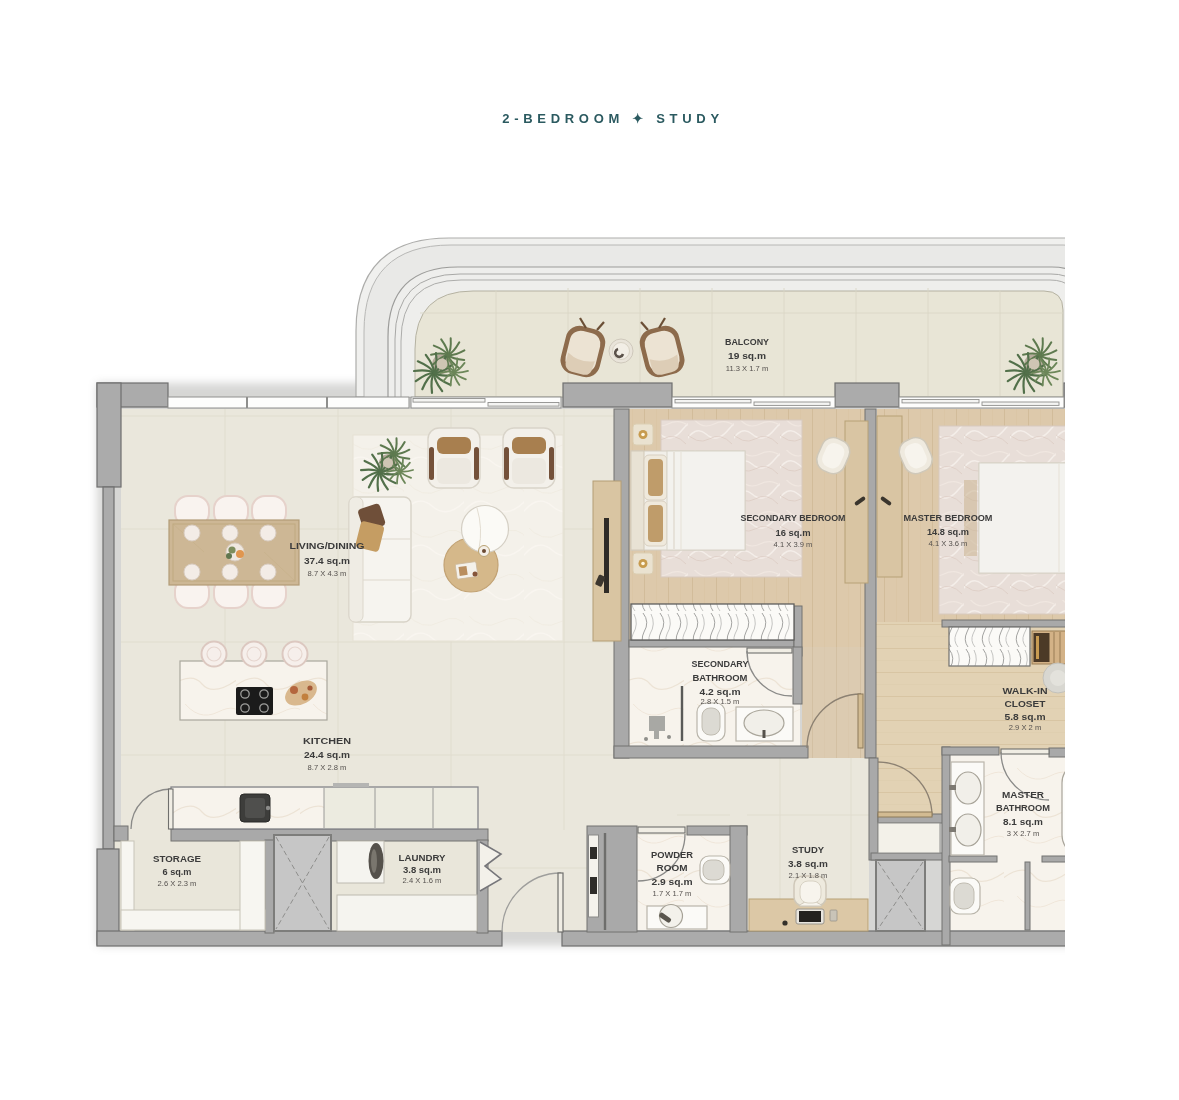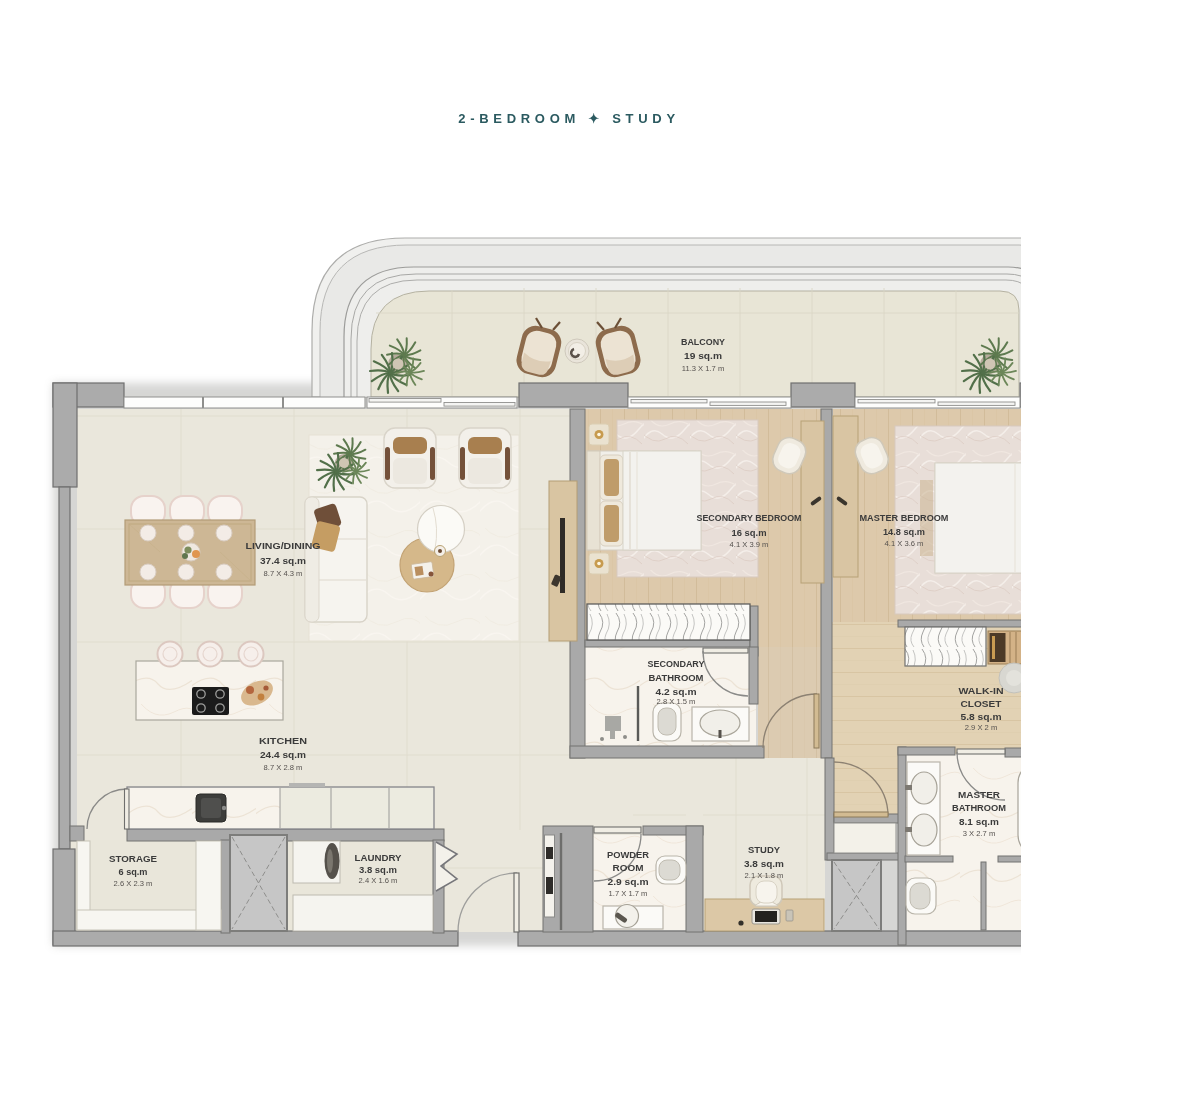--- a/index.html
+++ b/index.html
@@ -1,17 +1,17 @@
 <!DOCTYPE html>
 <html><head>
 <meta charset="utf-8">
 <style>
   html,body{margin:0;padding:0;background:#ffffff;}
   #page{position:relative;width:1021px;height:1100px;background:#ffffff;overflow:hidden;
-        font-family:"Liberation Sans", sans-serif;}
+        font-family:"Liberation Sans", sans-serif;margin-left:44px;}
   #title{position:absolute;left:0;top:111px;width:1138px;text-align:center;
          color:#2b5a60;font-size:13px;font-weight:700;letter-spacing:4.7px;}
   svg{position:absolute;left:0;top:0;}
   text{font-family:"Liberation Sans", sans-serif;fill:#3b3b3b;}
   .rn{font-size:9.6px;font-weight:700;letter-spacing:0px;}
   .ra{font-size:9.4px;font-weight:700;}
   .rd{font-size:7.6px;font-weight:400;fill:#55514e;}
 </style>
 </head>
 <body>

